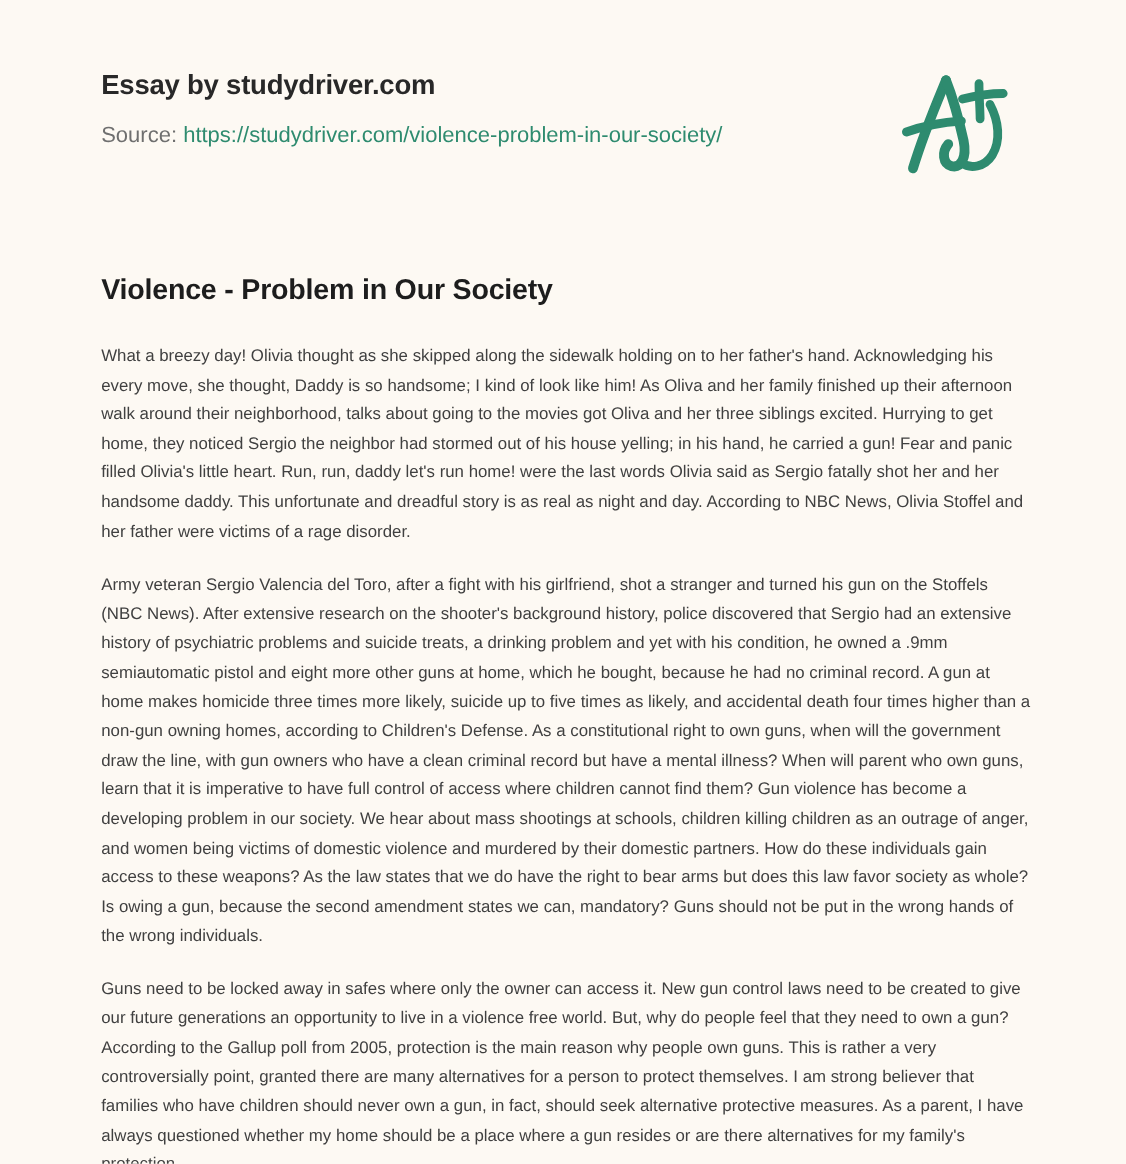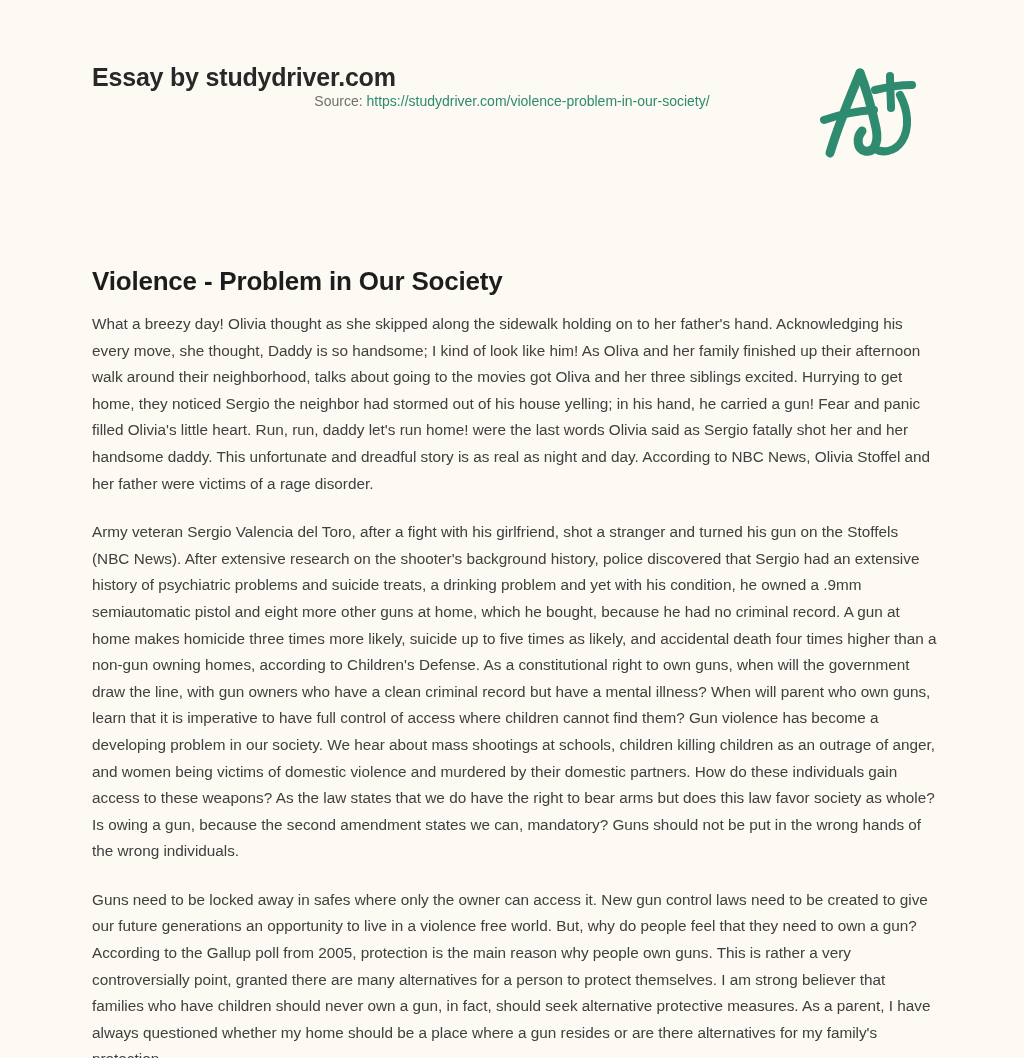--- a/index.html
+++ b/index.html
@@ -35,25 +35,25 @@
   .byline {
     font-size: 25px;
     font-weight: 700;
     color: #282828;
     letter-spacing: -0.2px;
     line-height: 1.2;
     margin: 0;
   }
 
   .source-line {
-    font-size: 14px;
+    margin-top: 18px;
+    font-size: 20px;
     line-height: 1.3;
     color: #6f6f6f;
     white-space: nowrap;
-    text-align: center;
   }
 
   .source-label {
     color: #6f6f6f;
   }
 
   .source-url {
     color: #2e8b6f;
     text-decoration: none;
   }
@@ -69,21 +69,21 @@
   .logo svg {
     display: block;
     width: 118px;
     height: 112px;
   }
 
   
   .doc-title {
     position: absolute;
     left: 92px;
-    top: 265px;
+    top: 247px;
     width: 850px;
     margin: 0;
     font-size: 26px;
     font-weight: 700;
     color: #1d1d1d;
     letter-spacing: -0.2px;
     line-height: 1.25;
   }
 
   

